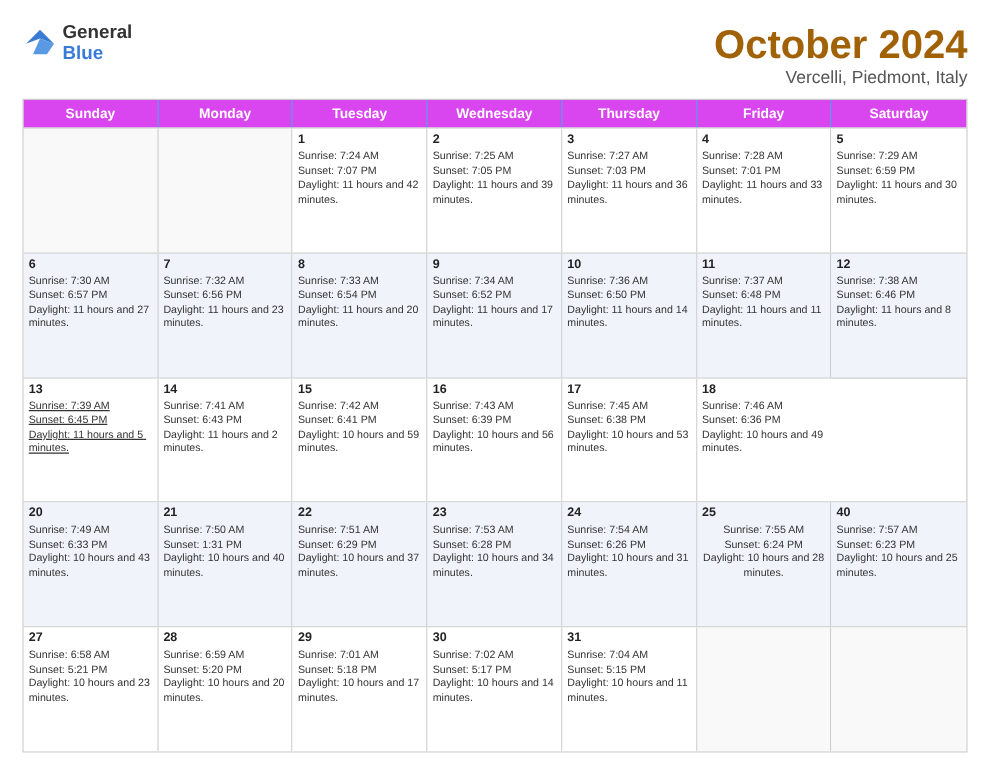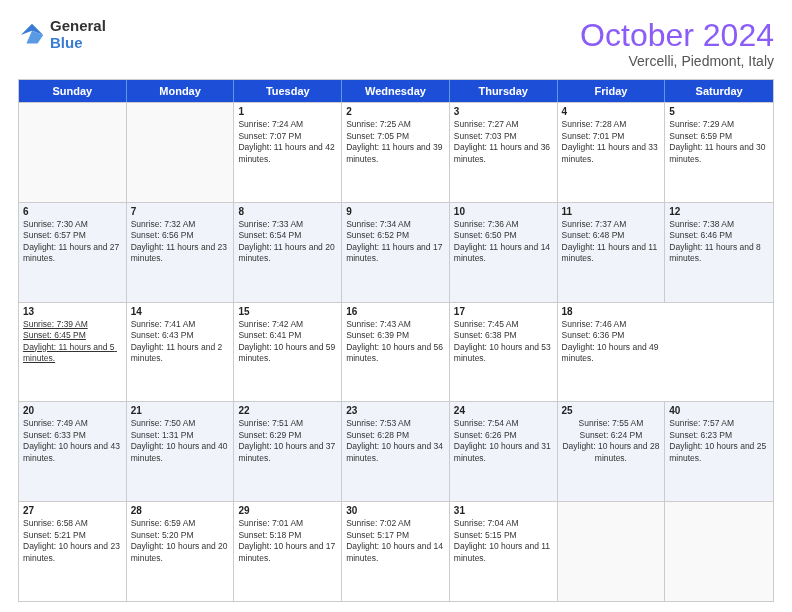--- a/index.html
+++ b/index.html
@@ -45,38 +45,38 @@
     }
     .logo-icon {
       width: 28px;
       height: 28px;
     }
     .title-block {
       text-align: right;
     }
     .month-title {
       font-size: 32px;
-      font-weight: normal;
-      color: #8b5cf6;
+      font-weight: bold;
+      color: #a16207;
       line-height: 1.1;
     }
     .subtitle {
       font-size: 14px;
       color: #555;
     }
     .calendar {
       flex: 1;
       display: flex;
       flex-direction: column;
       border: 1px solid #ccc;
     }
     .cal-header {
       display: grid;
       grid-template-columns: repeat(7, 1fr);
-      background: #1d4ed8;
+      background: #d946ef;
     }
     .cal-header-cell {
       color: white;
       font-size: 11px;
       font-weight: bold;
       text-align: center;
       padding: 5px 2px;
       border-right: 1px solid #5a9ae5;
     }
     .cal-header-cell:last-child { border-right: none; }

